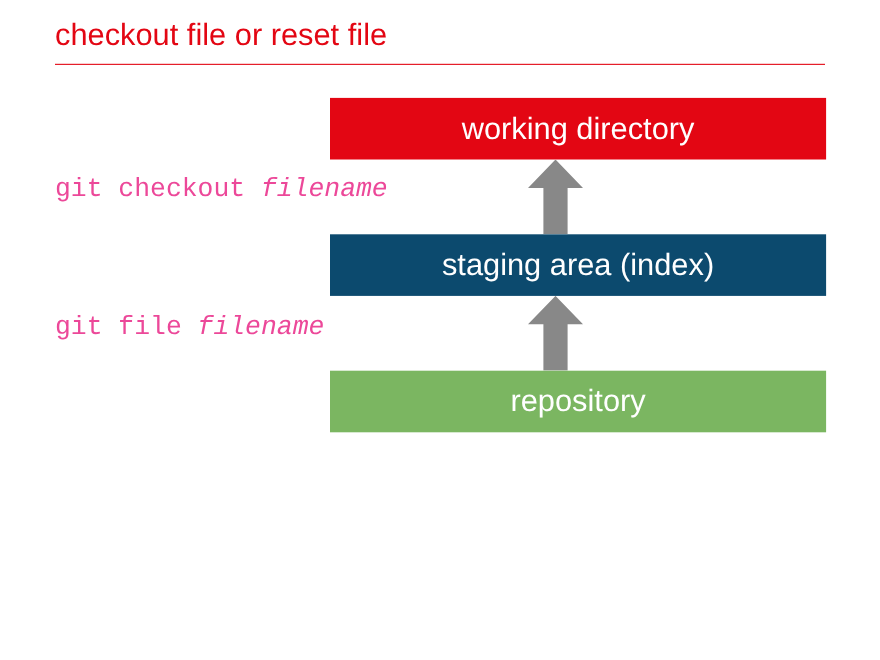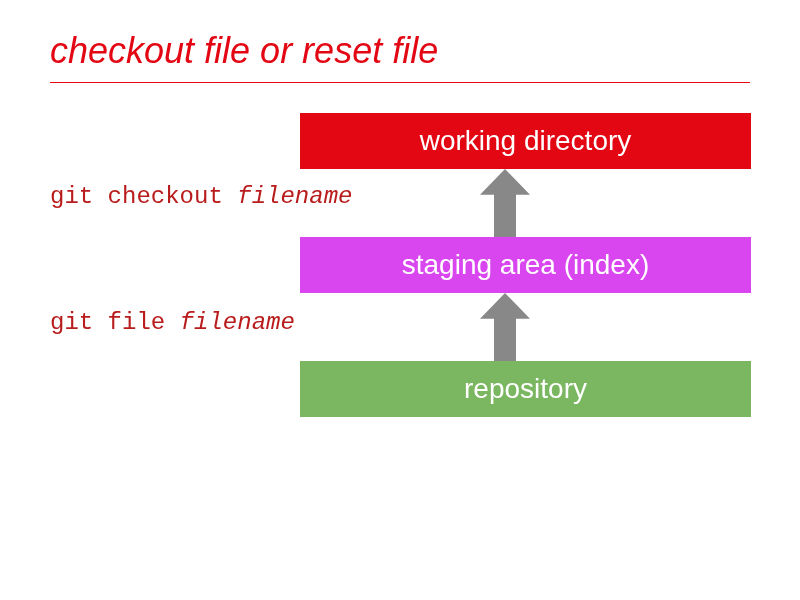--- a/index.html
+++ b/index.html
@@ -5,25 +5,24 @@
   body {
     margin: 0;
     padding: 0;
     width: 800px;
     height: 600px;
     font-family: -apple-system, BlinkMacSystemFont, "Segoe UI", Helvetica, Arial, sans-serif;
     background: #fff;
     position: relative;
   }
   .title {
-    font-size: 36px;
+    font-size: 28px;
     font-weight: 300;
     color: #e30613;
-    padding: 30px 50px 10px 50px;
-    font-style: italic;
+    padding: 16px 50px 10px 50px;
   }
   .rule {
     border: none;
     border-top: 1px solid #e30613;
     margin: 0 50px 30px 50px;
   }
   .stage {
     position: relative;
     margin-left: 50px;
     margin-right: 60px;
@@ -33,38 +32,38 @@
     left: 250px;
     width: 451px;
     height: 56px;
     line-height: 56px;
     text-align: center;
     font-size: 28px;
     font-weight: 300;
     color: #fff;
   }
   .box-red    { top: 0;   background: #e30613; }
-  .box-amber  { top: 124px; background: #d946ef; }
+  .box-amber  { top: 124px; background: #0c4a6e; }
   .box-green  { top: 248px; background: #7bb661; text-align: center; }
   .arrow {
     position: absolute;
     left: 430px;
     width: 50px;
     height: 68px;
     background: #888;
     clip-path: polygon(50% 0, 100% 38%, 72% 38%, 72% 100%, 28% 100%, 28% 38%, 0 38%);
   }
   .arrow1 { top: 56px; }
   .arrow2 { top: 180px; }
   .cmd {
     position: absolute;
     left: 0;
     font-family: "Courier New", Courier, monospace;
     font-size: 24px;
-    color: #b91c1c;
+    color: #ec4899;
     white-space: nowrap;
   }
   .cmd em { font-style: italic; }
   .cmd1 { top: 70px; }
   .cmd2 { top: 196px; }
 </style>
 </head>
 <body>
 
 <div class="title">checkout file or reset file</div>

